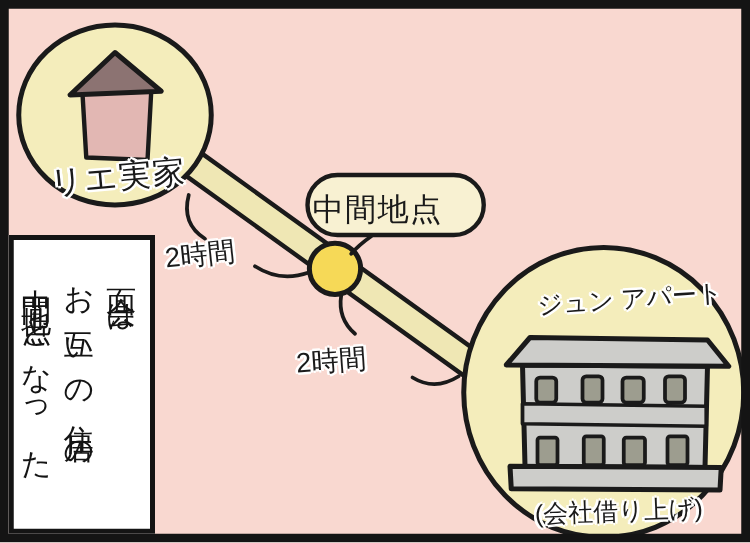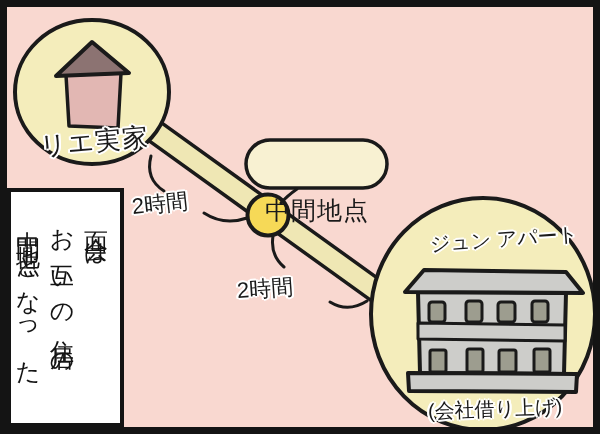--- a/index.html
+++ b/index.html
@@ -41,21 +41,21 @@
     white-space:nowrap;
     font-family:"Liberation Sans", sans-serif;
   }
   .halo {
     text-shadow:
       -2px -1px 0 #fff, 2px -1px 0 #fff, -2px 1px 0 #fff, 2px 1px 0 #fff,
       0 2px 0 #fff, 0 -2px 0 #fff, 2px 0 0 #fff, -2px 0 0 #fff;
   }
   .lbl-rie      { left:40px;  top:129px; font-size:26px; transform:rotate(-5deg); transform-origin:left center; letter-spacing:1px; }
   .lbl-time1    { left:132px; top:192px; font-size:22px; transform:rotate(-6deg); transform-origin:left center; }
-  .lbl-midpoint { left:250px; top:151px; width:134px; text-align:center; font-size:25px; letter-spacing:1px; z-index:5;margin-top:43px; }
+  .lbl-midpoint { left:250px; top:151px; width:134px; text-align:left; font-size:25px; letter-spacing:1px; z-index:5; }
   .lbl-time2    { left:237px; top:276px; font-size:22px; transform:rotate(-4deg); transform-origin:left center; }
   .lbl-apt      { left:430px; top:231px; font-size:20px; transform:rotate(-4deg); transform-origin:left center; z-index:5; }
   .lbl-note     { left:428px; top:398px; font-size:20px; transform:rotate(-2deg); transform-origin:left center; z-index:5; }
 </style>
 </head>
 <body>
 
 <div class="panel">
 
   <svg width="600" height="434" viewBox="0 0 600 434">

